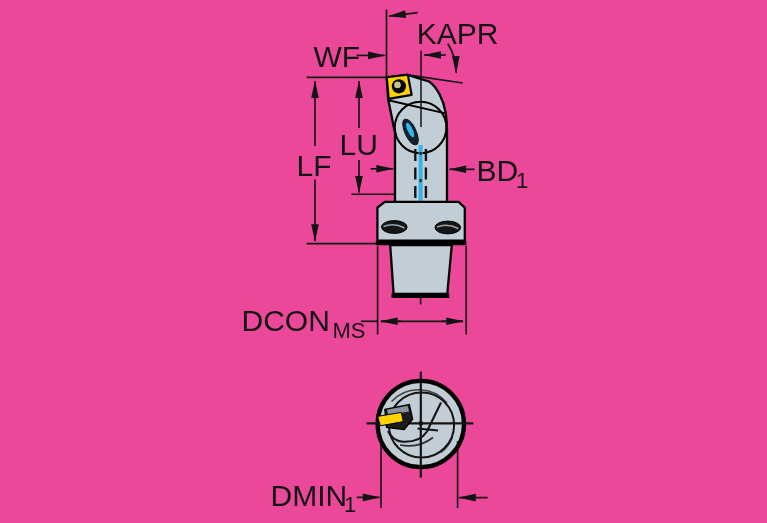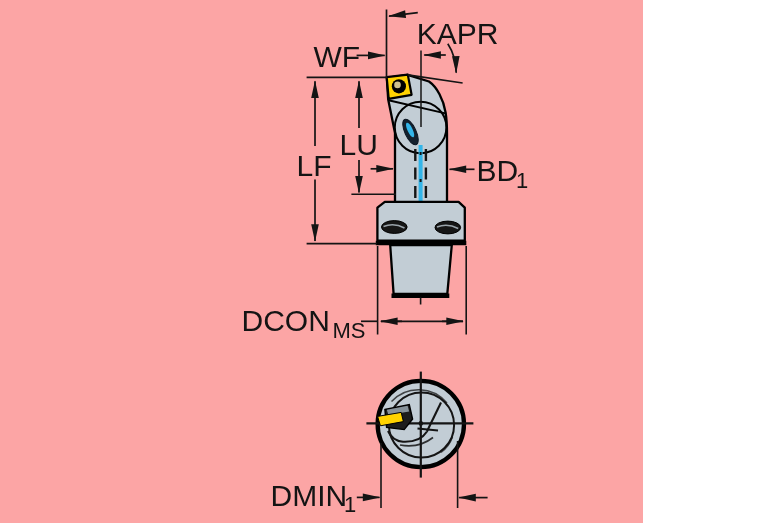--- a/index.html
+++ b/index.html
@@ -1,16 +1,16 @@
 <!DOCTYPE html>
 <html><head>
 <meta charset="utf-8">
 <style>
   html,body{margin:0;padding:0;background:#ffffff;}
-  .stage{position:relative;width:643px;height:523px;background:#fca5a5;overflow:hidden;}
+  .stage{position:relative;width:767px;height:523px;background:#ec4899;overflow:hidden;}
   svg{display:block;}
   .lbl{font-family:"Liberation Sans",sans-serif;font-size:30px;fill:#141414;}
   .sub{font-family:"Liberation Sans",sans-serif;font-size:22px;fill:#141414;}
   .dim{stroke:#141414;stroke-width:1.7;fill:none;}
   .thin{stroke:#141414;stroke-width:1.6;fill:none;}
   .edge{stroke:#000;stroke-width:2.3;stroke-linejoin:round;}
   .inner{stroke:#000;stroke-width:2;fill:none;}
 </style>
 </head>
 <body>

